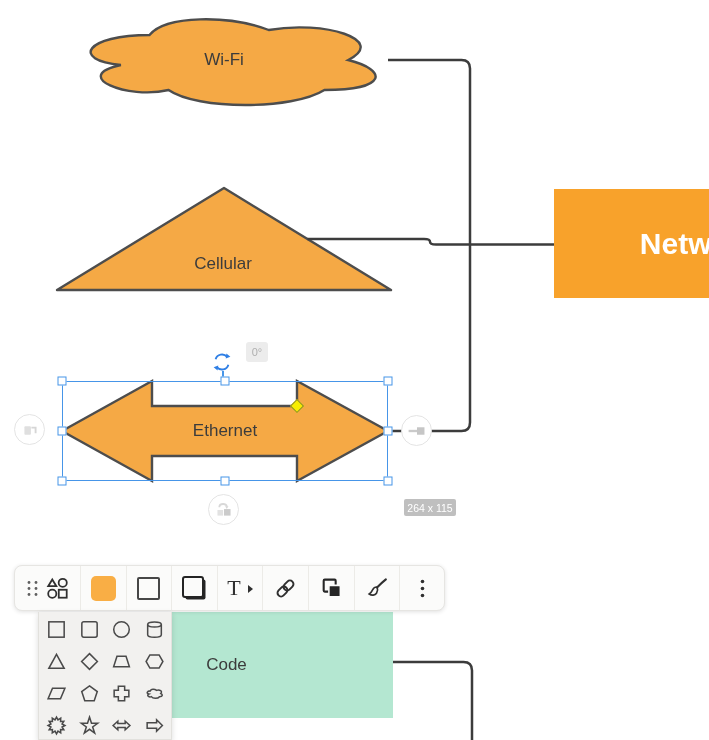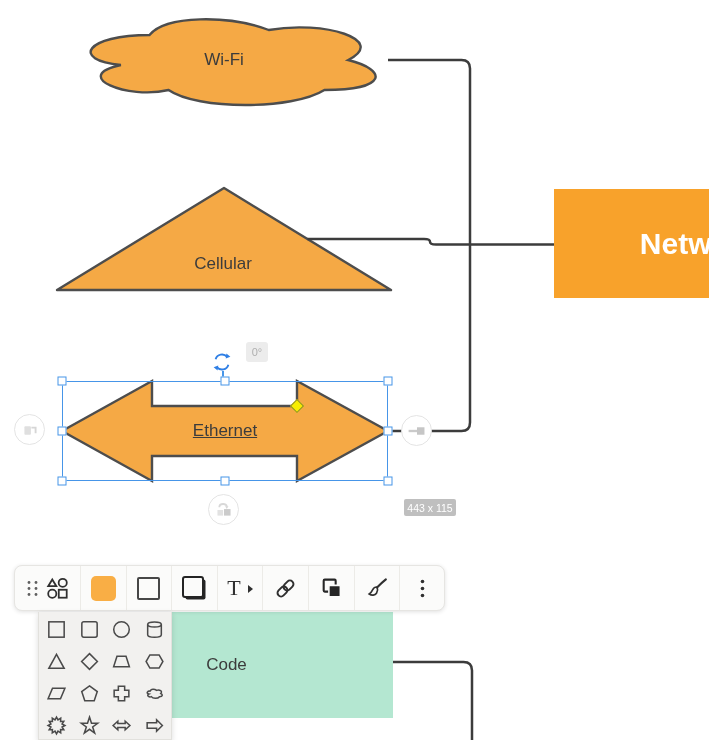--- a/index.html
+++ b/index.html
@@ -104,21 +104,21 @@
       <path d="M388 431 H461.5 Q470 431 470 422.5 V244.5"></path>
       <path d="M307.5 239 H424 Q430 239 430 241.7 Q430 244.5 436 244.5 H554"></path>
       <path d="M393 662 H463.5 Q472 662 472 670.5 V741"></path>
     </g>
 
     <path stroke="#4D4D4D" stroke-width="2.4" d="M62 431 L152 381 L152 406 L297 406 L297 381 L388 431 L297 481 L297 456 L152 456 L152 481 Z" fill="#F5A945"></path>
   </svg>
 
   <div class="shape-label" style="left:73px;top:251px;width:300px;height:26px;">Cellular</div>
   <div class="shape-label" style="left:74px;top:47px;width:300px;height:26px;">Wi-Fi</div>
-  <div class="shape-label" style="left:75px;top:418px;width:300px;height:26px;text-decoration:underline;">Ethernet</div>
+  <div class="shape-label" style="left:75px;top:418px;width:300px;height:26px;">Ethernet</div>
 
   <div class="rect-node" id="network-node">
     <span class="big-label">Network</span>
   </div>
 
   <div class="rect-node" id="code-node">
     <span class="shape-label">Code</span>
   </div>
 
   <div class="sel" id="sel-border"></div>
@@ -156,21 +156,21 @@
     </svg>
   </div>
   <div class="circle-btn" id="side-bottom-btn">
     <svg width="28" height="28" viewBox="0 0 30 30">
       <rect x="8" y="15" width="6" height="6" fill="#E2E2E2"></rect>
       <rect x="15" y="14" width="7" height="7" fill="#CBCBCB"></rect>
       <path d="M10 12 C10 7.5 18 7.5 18 11.5" stroke="#D8D8D8" stroke-width="2" fill="none"></path>
       <polygon points="16.2,11 19.8,11 18,13.8" fill="#D8D8D8"></polygon>
     </svg>
   </div>
-  <div class="sel" id="size-tooltip">443 x 115</div>
+  <div class="sel" id="size-tooltip">264 x 115</div>
 
   <div id="toolbar">
     <div class="tb-first">
       <span style="display:flex;cursor:grab;">
         <svg width="13" height="17" viewBox="0 0 13 17">
           <g fill="#5F5F5F">
             <circle cx="3" cy="2.5" r="1.4"></circle>
               <circle cx="10" cy="2.5" r="1.4"></circle>
             <circle cx="3" cy="8.5" r="1.4"></circle>
               <circle cx="10" cy="8.5" r="1.4"></circle>

